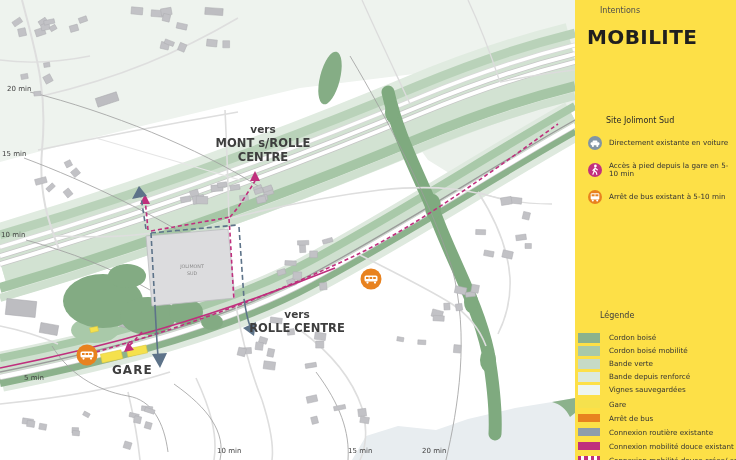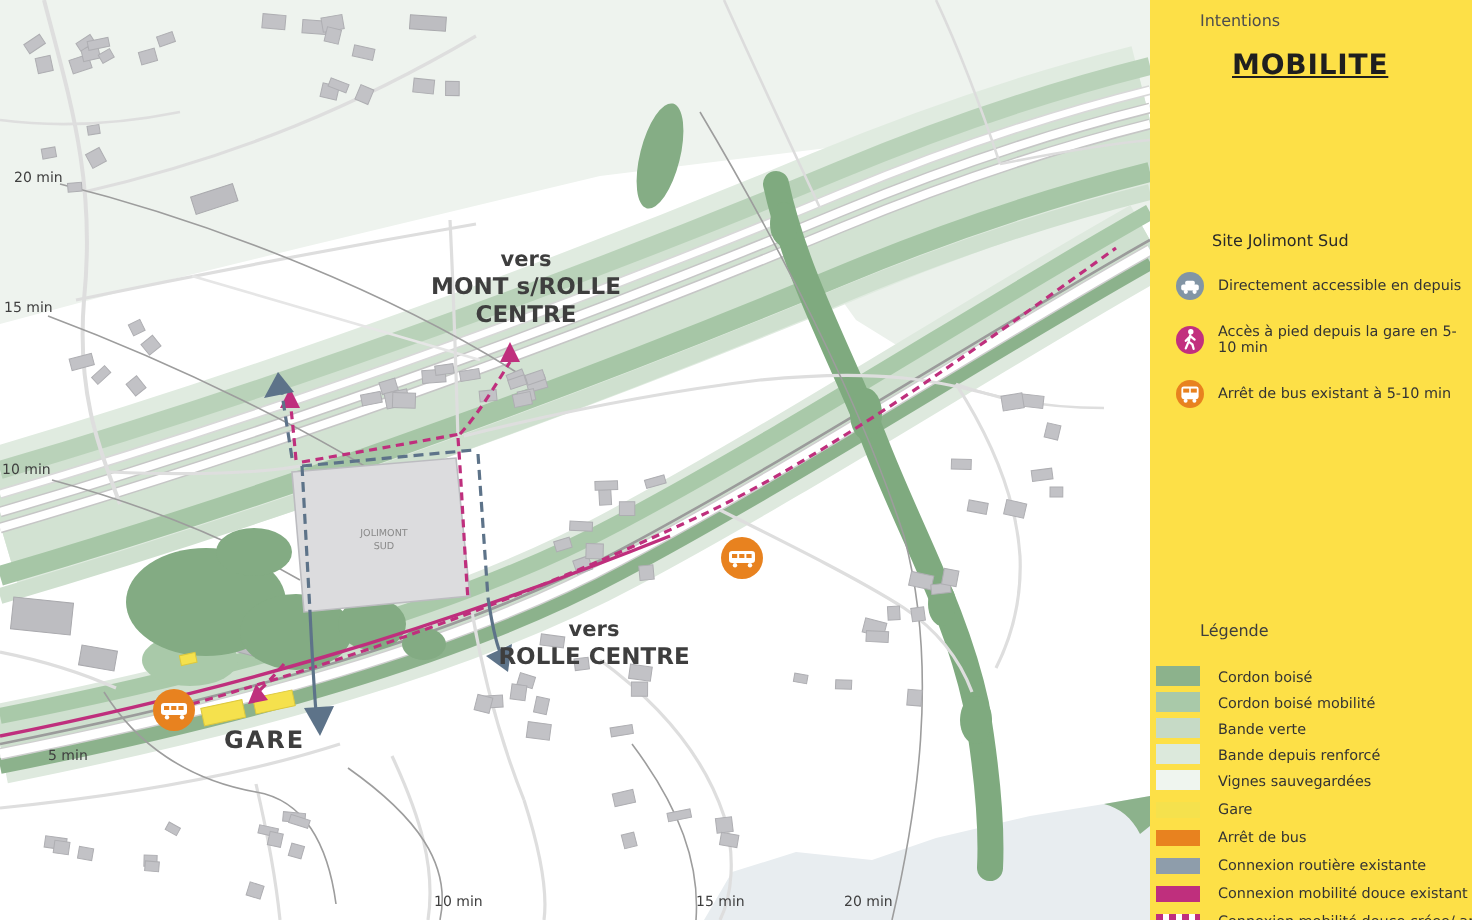--- a/index.html
+++ b/index.html
@@ -1,31 +1,31 @@
 <!DOCTYPE html>
 <html><head>
 <meta charset="utf-8">
 <style>
   html,body{margin:0;padding:0;background:#fff;}
   body{width:736px;height:460px;position:relative;overflow:hidden;
        font-family:"DejaVu Sans","Liberation Sans",sans-serif;}
   .map-wrap{position:absolute;left:0;top:0;width:575px;height:460px;}
   .panel{position:absolute;left:575px;top:0;width:161px;height:460px;background:#fde047;}
   .kicker{position:absolute;left:25px;top:6px;font-size:8px;color:#4d4d4d;}
-  .title{position:absolute;left:41px;top:25px;font-size:14px;font-weight:bold;color:#1f1f1f;letter-spacing:.4px;text-decoration:underline;}
+  .title{position:absolute;left:12px;top:25px;font-size:20px;font-weight:bold;color:#1f1f1f;letter-spacing:.4px;}
   .site-head{position:absolute;left:31px;top:116px;font-size:8px;font-weight:normal;color:#2a2a2a;}
   .site-items{position:absolute;left:13px;top:136px;width:148px;}
   .site-row{display:flex;align-items:center;margin-bottom:12px;}
   .site-ico{width:14px;height:14px;border-radius:50%;flex:0 0 14px;margin-right:7px;}
   .site-ico svg{width:14px;height:14px;display:block;}
   .site-label{font-size:7.2px;color:#333;line-height:1.1;}
   .legend-head{position:absolute;left:25px;top:311px;font-size:8px;color:#3d3d3d;}
   .legend-areas{position:absolute;left:3px;top:333px;}
   .legend-points{position:absolute;left:3px;top:400px;}
-  .lg-row{display:flex;align-items:center;margin-bottom:3px;}
+  .lg-row{display:flex;margin-bottom:3px;}
   .lg-row.pt{margin-bottom:5px;}
   .sw{width:22px;height:10px;margin-right:9px;flex:0 0 22px;}
   .sw.pt{height:8px;}
   .lg-label{font-size:7.2px;color:#333;white-space:nowrap;}
   svg text{font-family:"DejaVu Sans","Liberation Sans",sans-serif;}
   .iso-label{font-size:7px;fill:#3f3f3f;}
   .big-label{font-weight:bold;fill:#3e3e3e;}
 </style>
 </head>
 <body>
@@ -344,21 +344,21 @@
         <span class="site-ico" style="background: rgb(130, 149, 165);">
           <svg viewBox="0 0 14 14">
             <g fill="#fff">
               <rect x="2.6" y="6.3" width="8.8" height="3" rx="1"></rect>
               <rect x="4.6" y="4.4" width="4.8" height="2.4" rx="0.9"></rect>
               <circle cx="4.9" cy="9.9" r="1.05"></circle>
               <circle cx="9.3" cy="9.9" r="1.05"></circle>
             </g>
           </svg>
         </span>
-        <span class="site-label">Directement accessible en depuis</span>
+        <span class="site-label">Directement existante en voiture</span>
       </div>
       <div class="site-row">
         <span class="site-ico" style="background: rgb(194, 48, 126);">
           <svg viewBox="0 0 14 14">
             <circle cx="7.4" cy="2.9" r="1.35" fill="#fff"></circle>
             <path d="M7.1,4.6 L6.3,7.8 L4.9,11.2 M6.3,7.8 L8.2,9.2 L8.8,11.4 M6.6,5.6 L4.9,7.4 M7.3,5.2 L9.3,6.8" stroke="#fff" stroke-width="1.15" fill="none" stroke-linecap="round" stroke-linejoin="round"></path>
           </svg>
         </span>
         <span class="site-label">Accès à pied depuis la gare en 5-10 min</span>
       </div>

